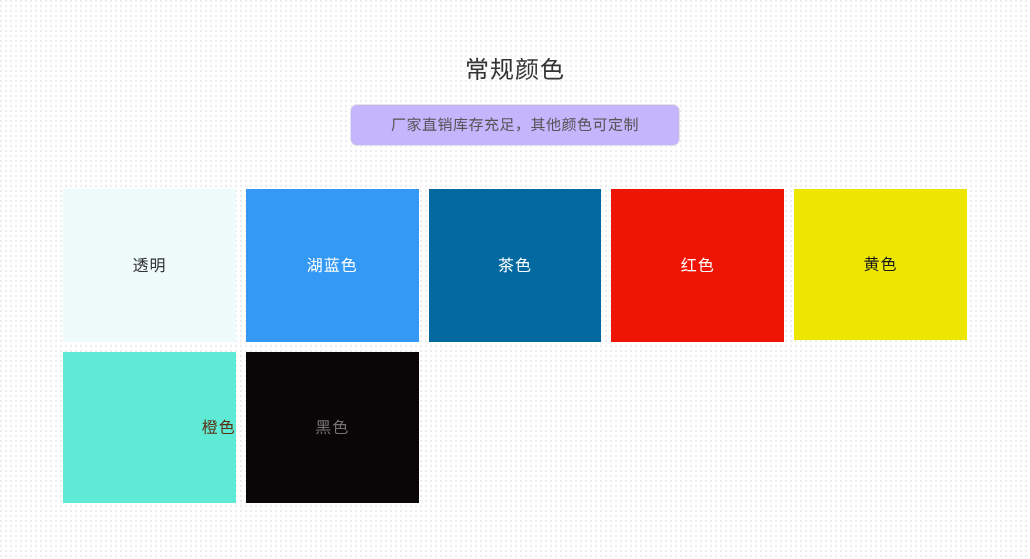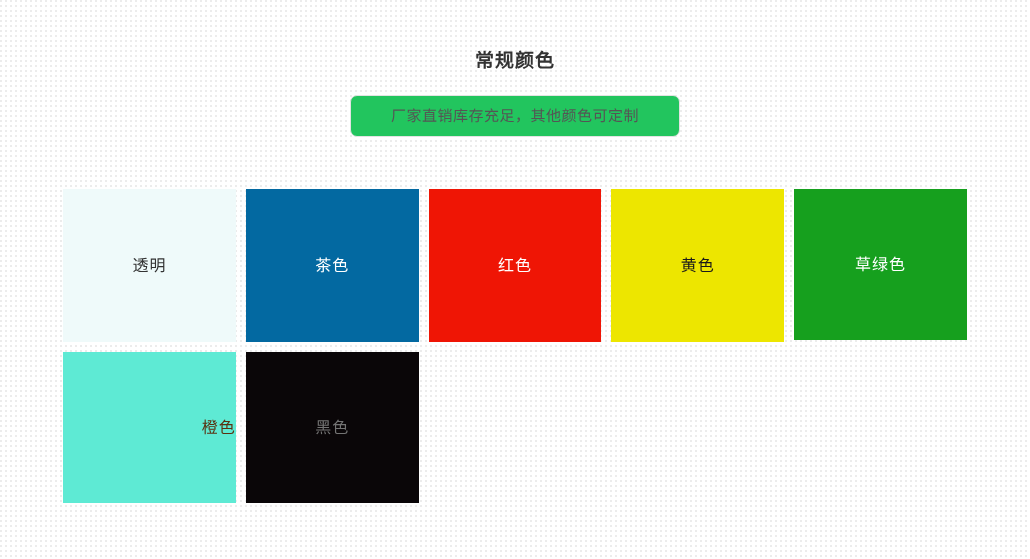--- a/index.html
+++ b/index.html
@@ -27,42 +27,42 @@
   }
 
   
   .header {
     width: 100%;
     text-align: center;
     padding-top: 44px;
   }
 
   .page-title {
-    margin: 0;
-    font-size: 19px;
+    margin: 9px;
+    font-size: 24px;
     line-height: 34px;
-    font-weight: bold;
+    font-weight: normal;
     color: #333333;
     letter-spacing: 1px;
   }
 
   .subtitle-wrap {
     margin-top: 17px;
     display: flex;
     justify-content: center;
   }
 
   .subtitle-pill {
     display: inline-block;
     box-sizing: border-box;
     min-width: 330px;
     padding: 9px 26px;
     border: 1px solid #e3e3e3;
     border-radius: 7px;
-    background: #22c55e;
+    background: #c4b5fd;
     font-size: 15px;
     line-height: 22px;
     color: #555555;
     letter-spacing: 0.5px;
     white-space: nowrap;
   }
 
   
   .swatch-grid {
     position: absolute;
@@ -109,36 +109,36 @@
       <div class="subtitle-pill" style="color: rgb(85, 85, 85); border-color: rgb(227, 227, 227);">厂家直销库存充足，其他颜色可定制</div>
     </div>
   </div>
 
   <div class="swatch-grid">
 
     <div class="swatch" style="background-color: rgb(239, 250, 250); color: rgb(51, 51, 51);">
       <span class="swatch-label">透明</span>
     </div>
 
+    <div class="swatch" style="background-color: rgb(51, 153, 245); color: rgb(255, 255, 255);">
+      <span class="swatch-label">湖蓝色</span>
+    </div>
 
     <div class="swatch" style="background-color: #0369a1; color: rgb(255, 255, 255);">
       <span class="swatch-label">茶色</span>
     </div>
 
     <div class="swatch" style="background-color: rgb(239, 21, 5); color: rgb(255, 255, 255);">
       <span class="swatch-label">红色</span>
     </div>
 
     <div class="swatch" style="background-color: rgb(237, 230, 0); color: rgb(26, 26, 26); text-align: center;">
       <span class="swatch-label">黄色</span>
     </div>
 
-    <div class="swatch" style="background-color: rgb(22, 160, 30); color: rgb(255, 255, 255);">
-      <span class="swatch-label">草绿色</span>
-    </div>
 
     <div class="swatch" style="background-color: #5eead4; color: rgb(90, 48, 16); justify-content: flex-end;">
       <span class="swatch-label">橙色</span>
     </div>
 
     <div class="swatch" style="background-color: rgb(10, 6, 8); color: #737373;">
       <span class="swatch-label">黑色</span>
     </div>
 
   </div>

